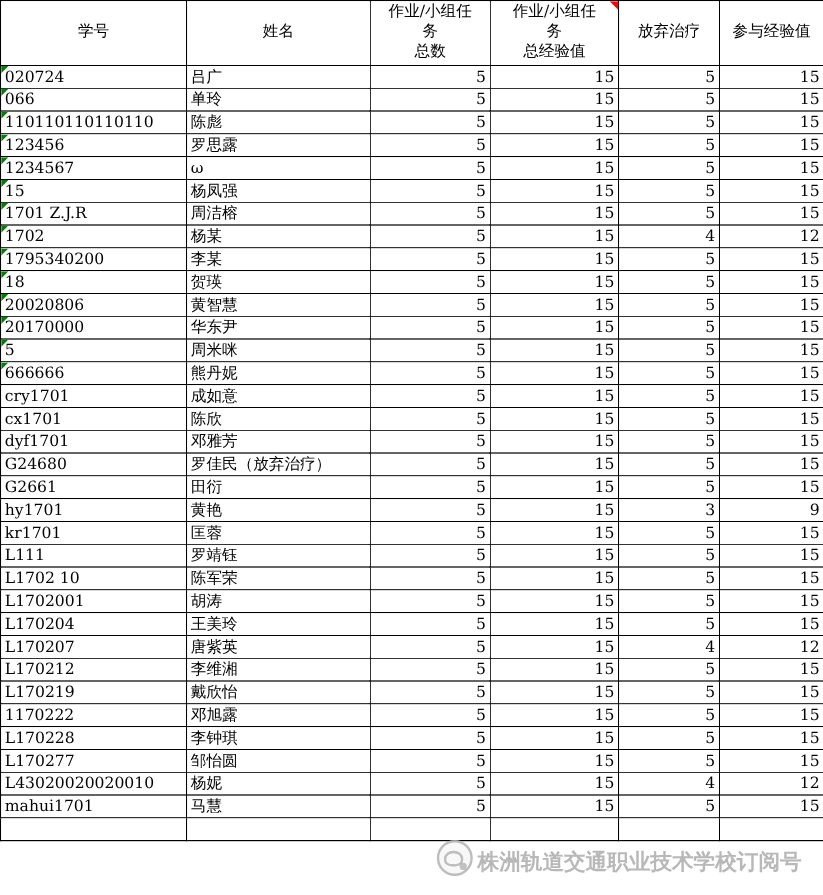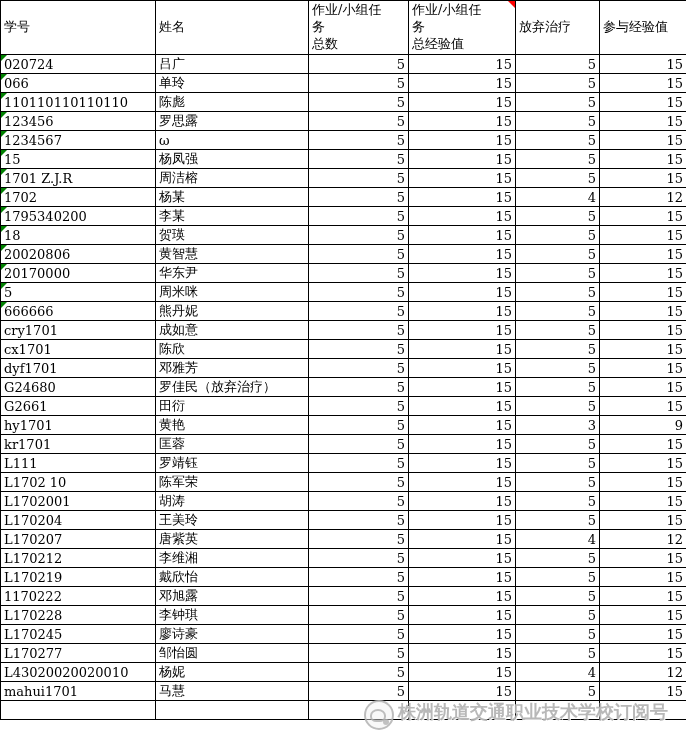--- a/index.html
+++ b/index.html
@@ -23,21 +23,21 @@
     height:18px;
     position:relative;
     overflow:hidden;
     white-space:nowrap;
     vertical-align:middle;
     color:#000;
     background:#fff;
   }
   .grid thead th{
     height:53px;
-    text-align:left;
+    text-align:center;
     white-space:pre-line;
     line-height:1.3;
     margin-left:40px;
   }
   .c-id,.c-name{text-align:left;}
   .c-num{text-align:right;}
   
   .flag{
     position:absolute;top:0;left:0;width:0;height:0;
     border-top:6px solid #008000;
@@ -46,21 +46,21 @@
   
   .comment-marker{
     position:absolute;top:0;right:0;width:0;height:0;
     border-top:7px solid #ff0000;
     border-left:7px solid transparent;
   }
   
   .watermark{
     position:absolute;
     left:364px;top:700px;
-    display:flex;align-items:flex-start;
+    display:flex;align-items:flex-end;
     z-index:5;
     pointer-events:none;
   }
   .wm-logo{
     width:26px;height:26px;
     border:2px solid rgba(175,175,175,0.8);
     border-radius:50%;
     position:relative;
     background:rgba(240,240,240,0.45);
     margin-right:4px;
@@ -353,28 +353,20 @@
         </tr>
         <tr>
           <td class="c-id">L170228</td>
           <td class="c-name">李钟琪</td>
           <td class="c-num">5</td>
           <td class="c-num">15</td>
           <td class="c-num">5</td>
           <td class="c-num">15</td>
         </tr>
         <tr>
-          <td class="c-id">L170245</td>
-          <td class="c-name">廖诗豪</td>
-          <td class="c-num">5</td>
-          <td class="c-num">15</td>
-          <td class="c-num">5</td>
-          <td class="c-num">15</td>
-        </tr>
-        <tr>
           <td class="c-id">L170277</td>
           <td class="c-name">邹怡圆</td>
           <td class="c-num">5</td>
           <td class="c-num">15</td>
           <td class="c-num">5</td>
           <td class="c-num">15</td>
         </tr>
         <tr>
           <td class="c-id">L43020020020010</td>
           <td class="c-name">杨妮</td>

